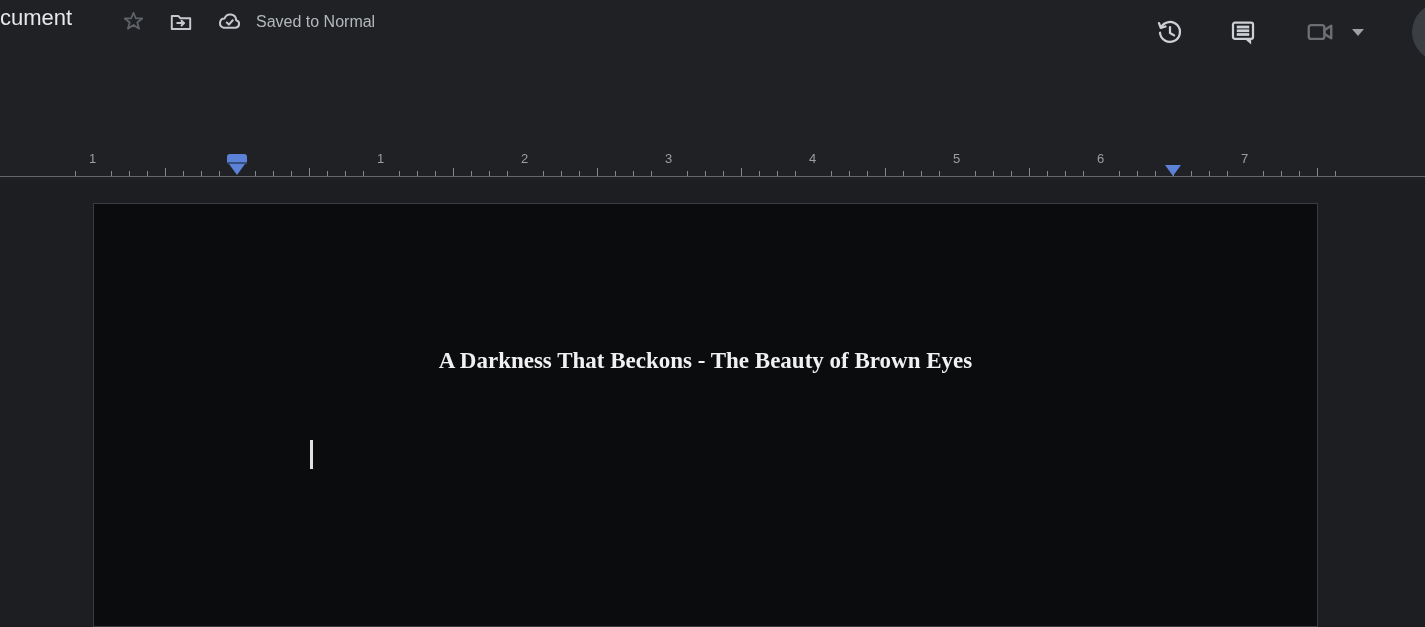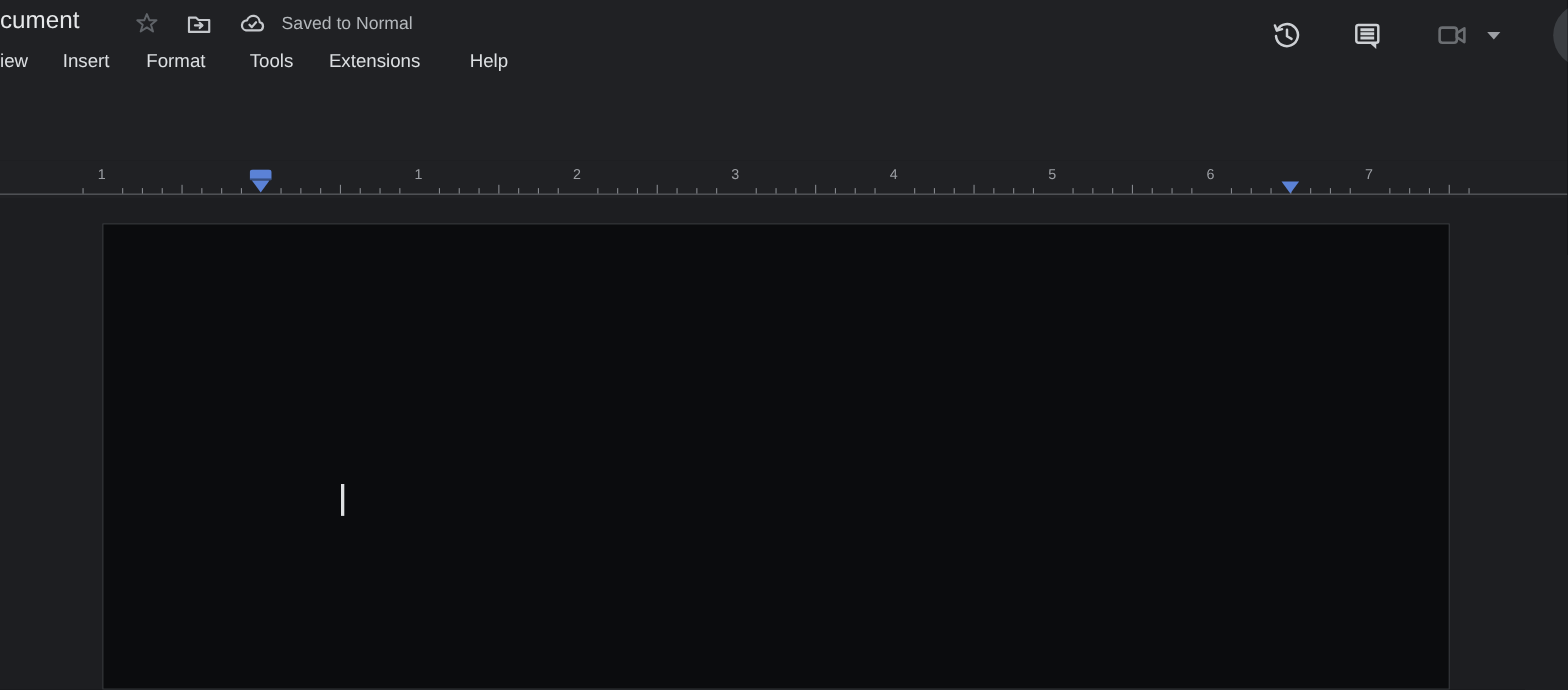--- a/index.html
+++ b/index.html
@@ -111,28 +111,20 @@
   <div class="right-icon" style="left:1305px;color:#6b6e72">
     <svg width="32" height="30" viewBox="0 0 24 24" fill="none" stroke="currentColor" stroke-width="1.9" stroke-linejoin="round">
       <rect x="3" y="6.5" width="12.5" height="11" rx="2"></rect>
       <polygon points="15.5,10.5 21,7 21,17 15.5,13.5"></polygon>
     </svg>
   </div>
   <div class="abs" style="left:1352px;top:29px;width:0;height:0;border-left:6px solid transparent;border-right:6px solid transparent;border-top:7px solid #9da0a5"></div>
 
   <div class="avatar"></div>
 
-  <nav class="menubar">
-    <div class="menu-item" style="left:0">iew</div>
-    <div class="menu-item" style="left:57px">Insert</div>
-    <div class="menu-item" style="left:133px">Format</div>
-    <div class="menu-item" style="left:227px">Tools</div>
-    <div class="menu-item" style="left:299px">Extensions</div>
-    <div class="menu-item" style="left:427px">Help</div>
-  </nav>
 
   <div class="toolbar">
 
     <div class="tbtn" style="left:12px">
       <span style="position:relative;width:24px;height:24px">
         <span style="position:absolute;left:2px;top:0;font-size:16px;color:#c3c6cb">A</span>
         <svg width="13" height="11" viewBox="0 0 13 11" style="position:absolute;right:-2px;bottom:-1px" fill="none" stroke="#c3c6cb" stroke-width="2" stroke-linecap="round" stroke-linejoin="round">
           <polyline points="1,5.5 4.5,9 11.5,1.5"></polyline>
         </svg>
       </span>
@@ -359,15 +351,16 @@
 <div class="marker" id="marker-left" style="left: 226.5px;">
   <div class="bar"></div>
   <div class="tri"></div>
 </div>
 <div class="marker right" id="marker-right" style="left: 1164.5px;">
   <div class="tri"></div>
 </div>
 
 <div class="canvas">
   <div class="page">
+    <div class="heading">A Darkness That Beckons - The Beauty of Brown Eyes</div>
     <div class="cursor"></div>
   </div>
 </div>
 
 </body></html>

